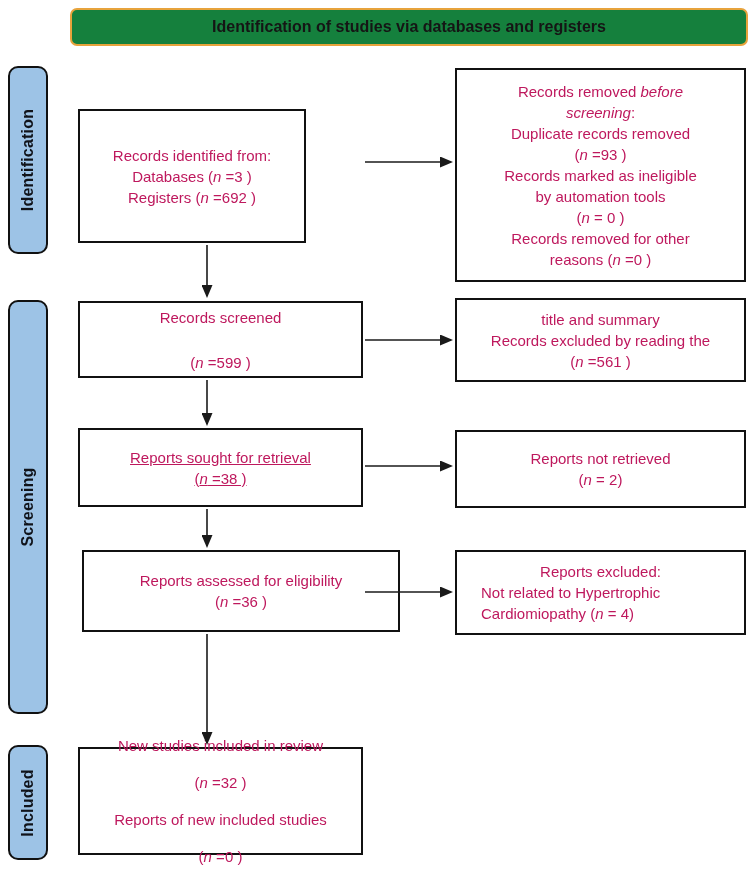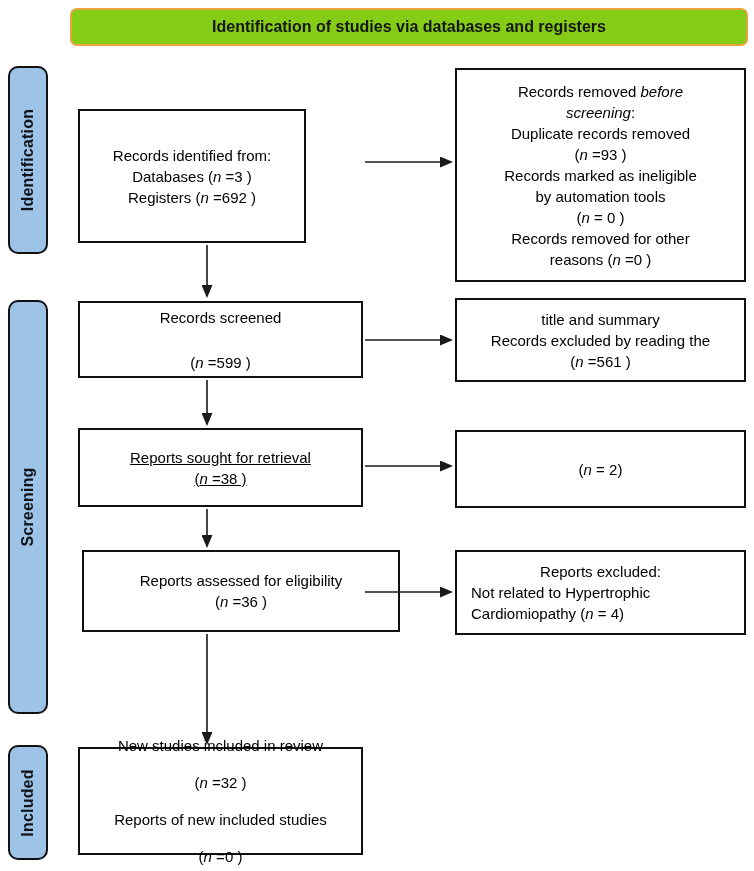--- a/index.html
+++ b/index.html
@@ -3,37 +3,37 @@
 <meta charset="utf-8">
 <style>
   html,body{margin:0;padding:0;background:#ffffff;}
   body{font-family:"Liberation Sans","DejaVu Sans",sans-serif;}
   .canvas{
     position:relative;width:754px;height:871px;background:#ffffff;overflow:hidden;
     color:#111;
   }
   .hdr{
     position:absolute;left:70px;top:8px;width:678px;height:38px;
-    background:#84cc16;border:2px solid #E7A33C;border-radius:7px;
+    background:#15803d;border:2px solid #E7A33C;border-radius:7px;
     display:flex;align-items:center;justify-content:center;
     font-weight:bold;font-size:16px;color:#151515;box-sizing:border-box;
   }
   .stage{
     position:absolute;left:8px;width:40px;
     background:#9DC3E6;border:2px solid #111;border-radius:10px;
     display:flex;align-items:center;justify-content:center;box-sizing:border-box;
   }
   .stage .vlabel{
     transform:rotate(-90deg);white-space:nowrap;
     font-weight:bold;font-size:16px;color:#10131a;letter-spacing:.2px;
   }
   .fbox{
     position:absolute;background:#fff;border:2px solid #111;box-sizing:border-box;
     display:flex;flex-direction:column;align-items:stretch;justify-content:center;
-    font-size:15px;line-height:21px;color:#000000;padding:2px 14px;
+    font-size:15px;line-height:21px;color:#be185d;padding:2px 24px;
   }
   .fbox .line{text-align:center;}
   .fbox .line.align-left{text-align:left;}
   .fbox .it{font-style:italic;}
   svg.arrows{position:absolute;left:0;top:0;width:754px;height:871px;pointer-events:none;}
   svg.arrows line{stroke:#1a1a1a;stroke-width:1.6;}
 </style>
 </head>
 <body>
 
@@ -81,20 +81,21 @@
       <div class="line"><span>Records excluded by reading the</span></div>
       <div class="line"><span>(</span><span class="it">n</span><span> =561 )</span></div>
     </div>
 
   <div class="fbox" style="left:78px;top:428px;width:285px;height:79px;text-decoration:underline;">
       <div class="line"><span>Reports sought for retrieval</span></div>
       <div class="line"><span>(</span><span class="it">n</span><span> =38 )</span></div>
     </div>
 
   <div class="fbox" style="left:455px;top:430px;width:291px;height:78px;">
+      <div class="line"><span>Reports not retrieved</span></div>
       <div class="line"><span>(</span><span class="it">n</span><span> = 2)</span></div>
     </div>
 
   <div class="fbox" style="left:82px;top:550px;width:318px;height:82px;">
       <div class="line"><span>Reports assessed for eligibility</span></div>
       <div class="line"><span>(</span><span class="it">n</span><span> =36 )</span></div>
     </div>
 
   <div class="fbox" style="left:455px;top:550px;width:291px;height:85px;">
       <div class="line"><span>Reports excluded:</span></div>

